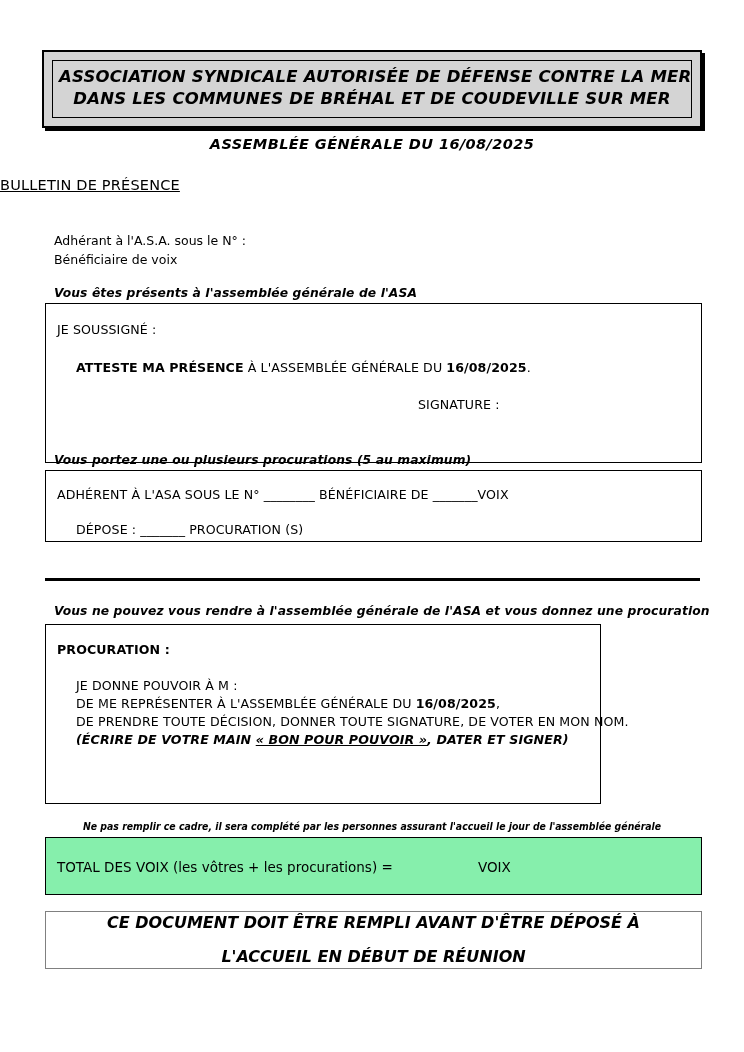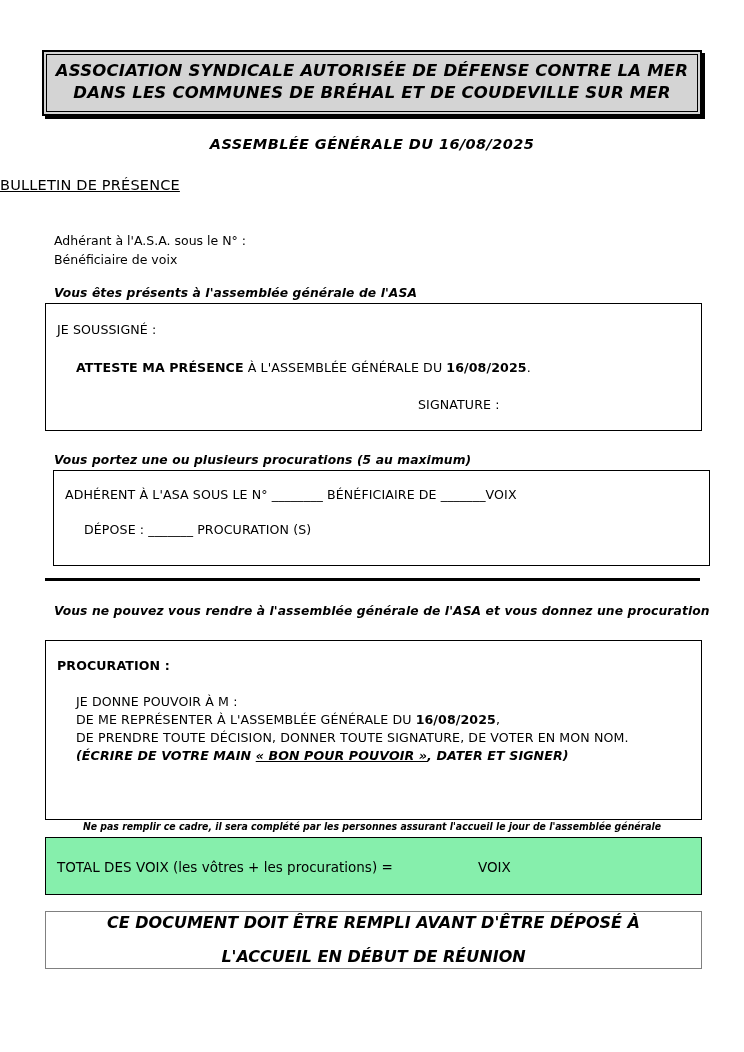--- a/index.html
+++ b/index.html
@@ -26,21 +26,21 @@
   
   .header-wrap {
     position: absolute;
     left: 42px;
     top: 50px;
     width: 660px;
   }
   .header-banner {
     border: 2px solid #000000;
     background: #d4d4d4;
-    padding: 2px;
+    padding: 8px;
     box-shadow: 3px 3px 0 0 #000000;
   }
   .header-inner {
     border: 1px solid #000000;
     background: #d4d4d4;
     padding: 5px 6px 7px 6px;
     text-align: center;
   }
   .header-line {
     font-family: "DejaVu Sans", "Liberation Sans", sans-serif;
@@ -99,27 +99,27 @@
   #heading-absent { left: 54px; top: 604px; }
 
   
   .box {
     position: absolute;
     border: 1.5px solid #000000;
     background: #ffffff;
     box-sizing: border-box;
   }
   #box-presence {
-    left: 45px; top: 303px; width: 657px; height: 128px;
+    left: 45px; top: 303px; width: 657px; height: 160px;
   }
   #box-procurations {
-    left: 53px; top: 470px; width: 657px; height: 96px;
+    left: 45px; top: 470px; width: 657px; height: 72px;
   }
   #box-pouvoir {
-    left: 45px; top: 640px; width: 657px; height: 180px;
+    left: 45px; top: 624px; width: 556px; height: 180px;
   }
 
   .box-text {
     position: absolute;
     font-size: 12.6px;
     white-space: nowrap;
     letter-spacing: 0.1px;
   }
 
   

